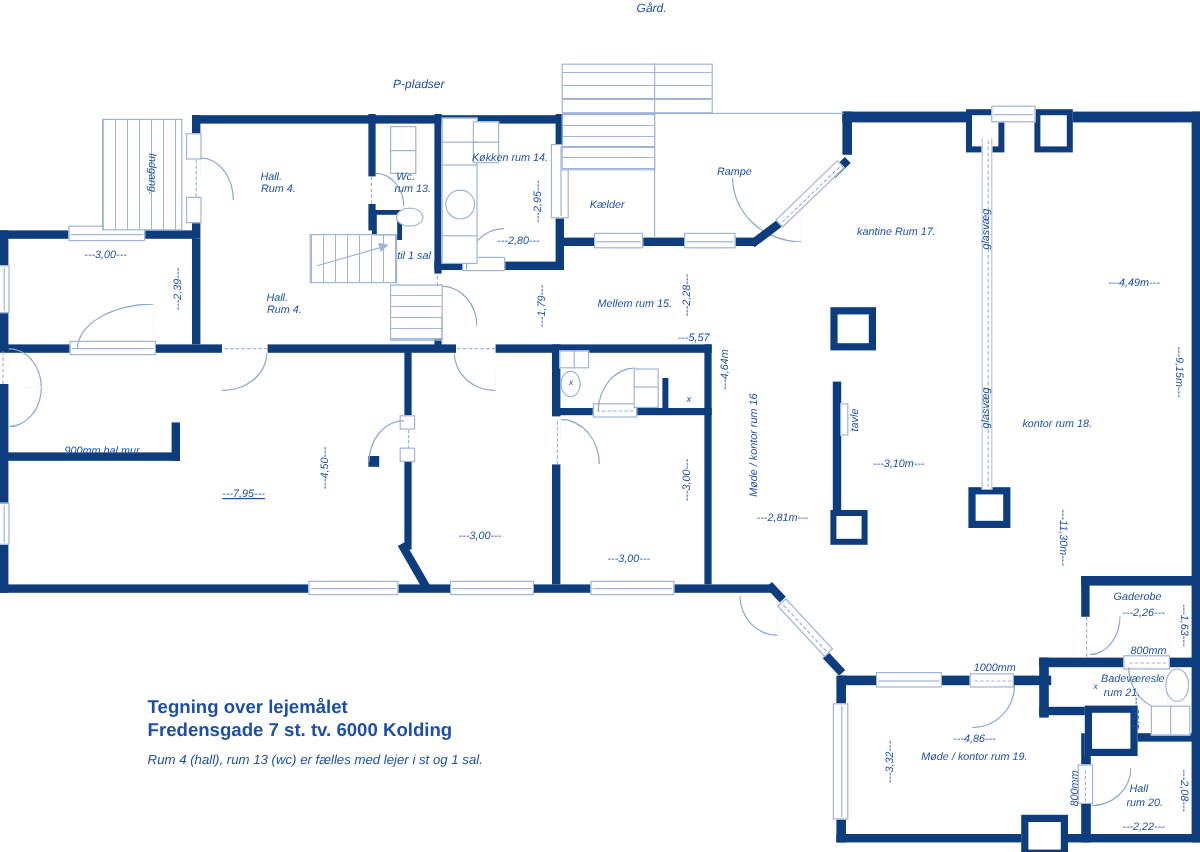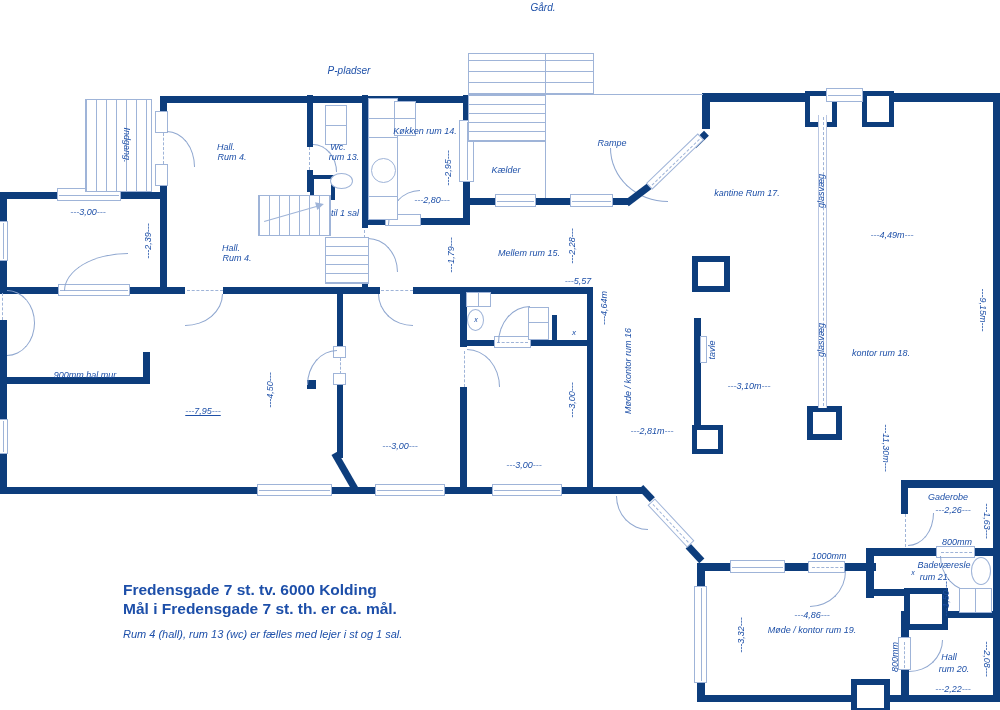--- a/index.html
+++ b/index.html
@@ -46,22 +46,22 @@
   #title-block .note.n1{margin-top:10px;}
   #title-block .note.n2{margin-top:14px;}
   .arrowhead{position:absolute;width:0;height:0;border-left:8px solid var(--thin);
     border-top:4px solid transparent;border-bottom:4px solid transparent;}
 </style>
 </head>
 <body>
 
 <div id="plan">
   <div id="title-block">
+    <div class="big">Tegning over lejemålet</div>
     <div class="big">Fredensgade 7 st. tv. 6000 Kolding</div>
-    <div class="big">Mål i Fredensgade 7 st. th. er ca. mål.</div>
     <div class="note n1">Rum 4 (hall), rum 13 (wc) er fælles med lejer i st og 1 sal.</div>
   </div>
 <div class="wall" style="left: 160px; top: 96px; width: 310px; height: 7px;"></div>
     <div class="wall" style="left: 160px; top: 96px; width: 7px; height: 19px;"></div>
     <div class="wall" style="left: 160px; top: 183px; width: 7px; height: 16px;"></div>
     <div class="wall" style="left: 0px; top: 192px; width: 58px; height: 7px;"></div>
     <div class="wall" style="left: 120px; top: 192px; width: 43px; height: 7px;"></div>
     <div class="wall" style="left: 0px; top: 192px; width: 7px; height: 31px;"></div>
     <div class="wall" style="left: 0px; top: 258px; width: 7px; height: 35px;"></div>
     <div class="wall" style="left: 160px; top: 199px; width: 7px; height: 88px;"></div>
@@ -245,21 +245,21 @@
     <div class="lbl" style="left: 237px; top: 258px; font-size: 9px;">Rum 4.</div>
     <div class="lbl" style="left: 345px; top: 213px; font-size: 9px;">til 1 sal</div>
     <div class="lbl r-90" style="left: 451px; top: 255px; font-size: 9px;">---1,79---</div>
     <div class="lbl" style="left: 529px; top: 253px; font-size: 9px; text-align: right;">Mellem rum 15.</div>
     <div class="lbl r-90" style="left: 572px; top: 246px; font-size: 9px;">---2,28---</div>
     <div class="lbl" style="left: 578px; top: 281px; font-size: 9px;">---5,57</div>
     <div class="lbl r-90" style="left: 604px; top: 308px; font-size: 9px;">---4,64m</div>
     <div class="lbl" style="left: 747px; top: 193px; font-size: 9px;">kantine Rum 17.</div>
     <div class="lbl r-90" style="left: 821px; top: 191px; font-size: 9px;">glasvæg</div>
     <div class="lbl r-90" style="left: 821px; top: 340px; font-size: 9px;">glasvæg</div>
-    <div class="lbl" style="left: 892px; top: 235px; font-size: 9px;">---4,49m---</div>
+    <div class="lbl" style="left: 945px; top: 235px; font-size: 9px;">---4,49m---</div>
     <div class="lbl r90" style="left: 983px; top: 310px; font-size: 9px;">---9,15m---</div>
     <div class="lbl" style="left: 881px; top: 353px; font-size: 9px;">kontor rum 18.</div>
     <div class="lbl r-90" style="left: 712px; top: 350px; font-size: 9px;">tavle</div>
     <div class="lbl" style="left: 749px; top: 386px; font-size: 9px;">---3,10m---</div>
     <div class="lbl r-90" style="left: 628px; top: 371px; font-size: 9px;">Møde / kontor rum 16</div>
     <div class="lbl r90" style="left: 886px; top: 448px; font-size: 9px;">---11,30m---</div>
     <div class="lbl" style="left: 652px; top: 431px; font-size: 9px;">---2,81m---</div>
     <div class="lbl" style="left: 476px; top: 320px; font-size: 7px;">x</div>
     <div class="lbl" style="left: 574px; top: 333px; font-size: 8px;">x</div>
     <div class="lbl" style="left: 85px; top: 375px; font-size: 9px;">900mm hal mur</div>

